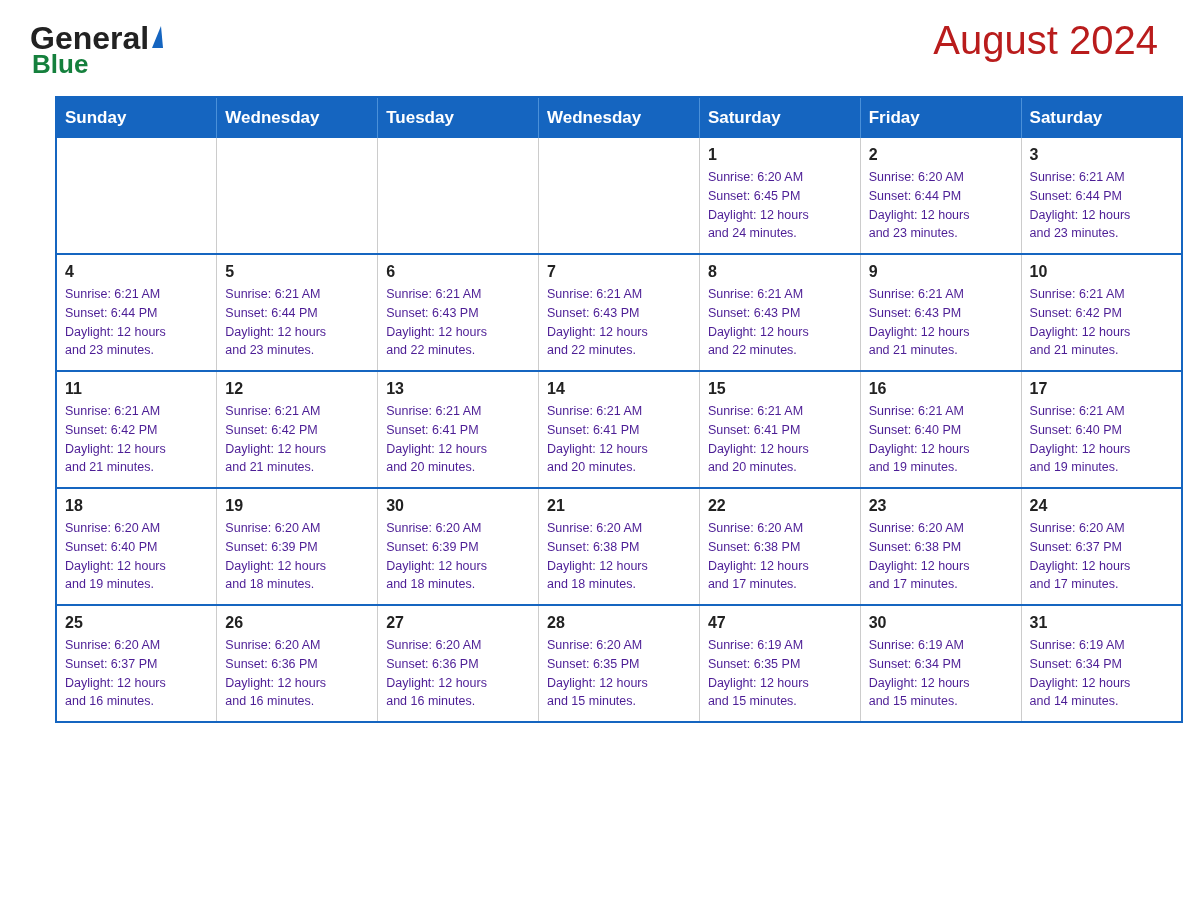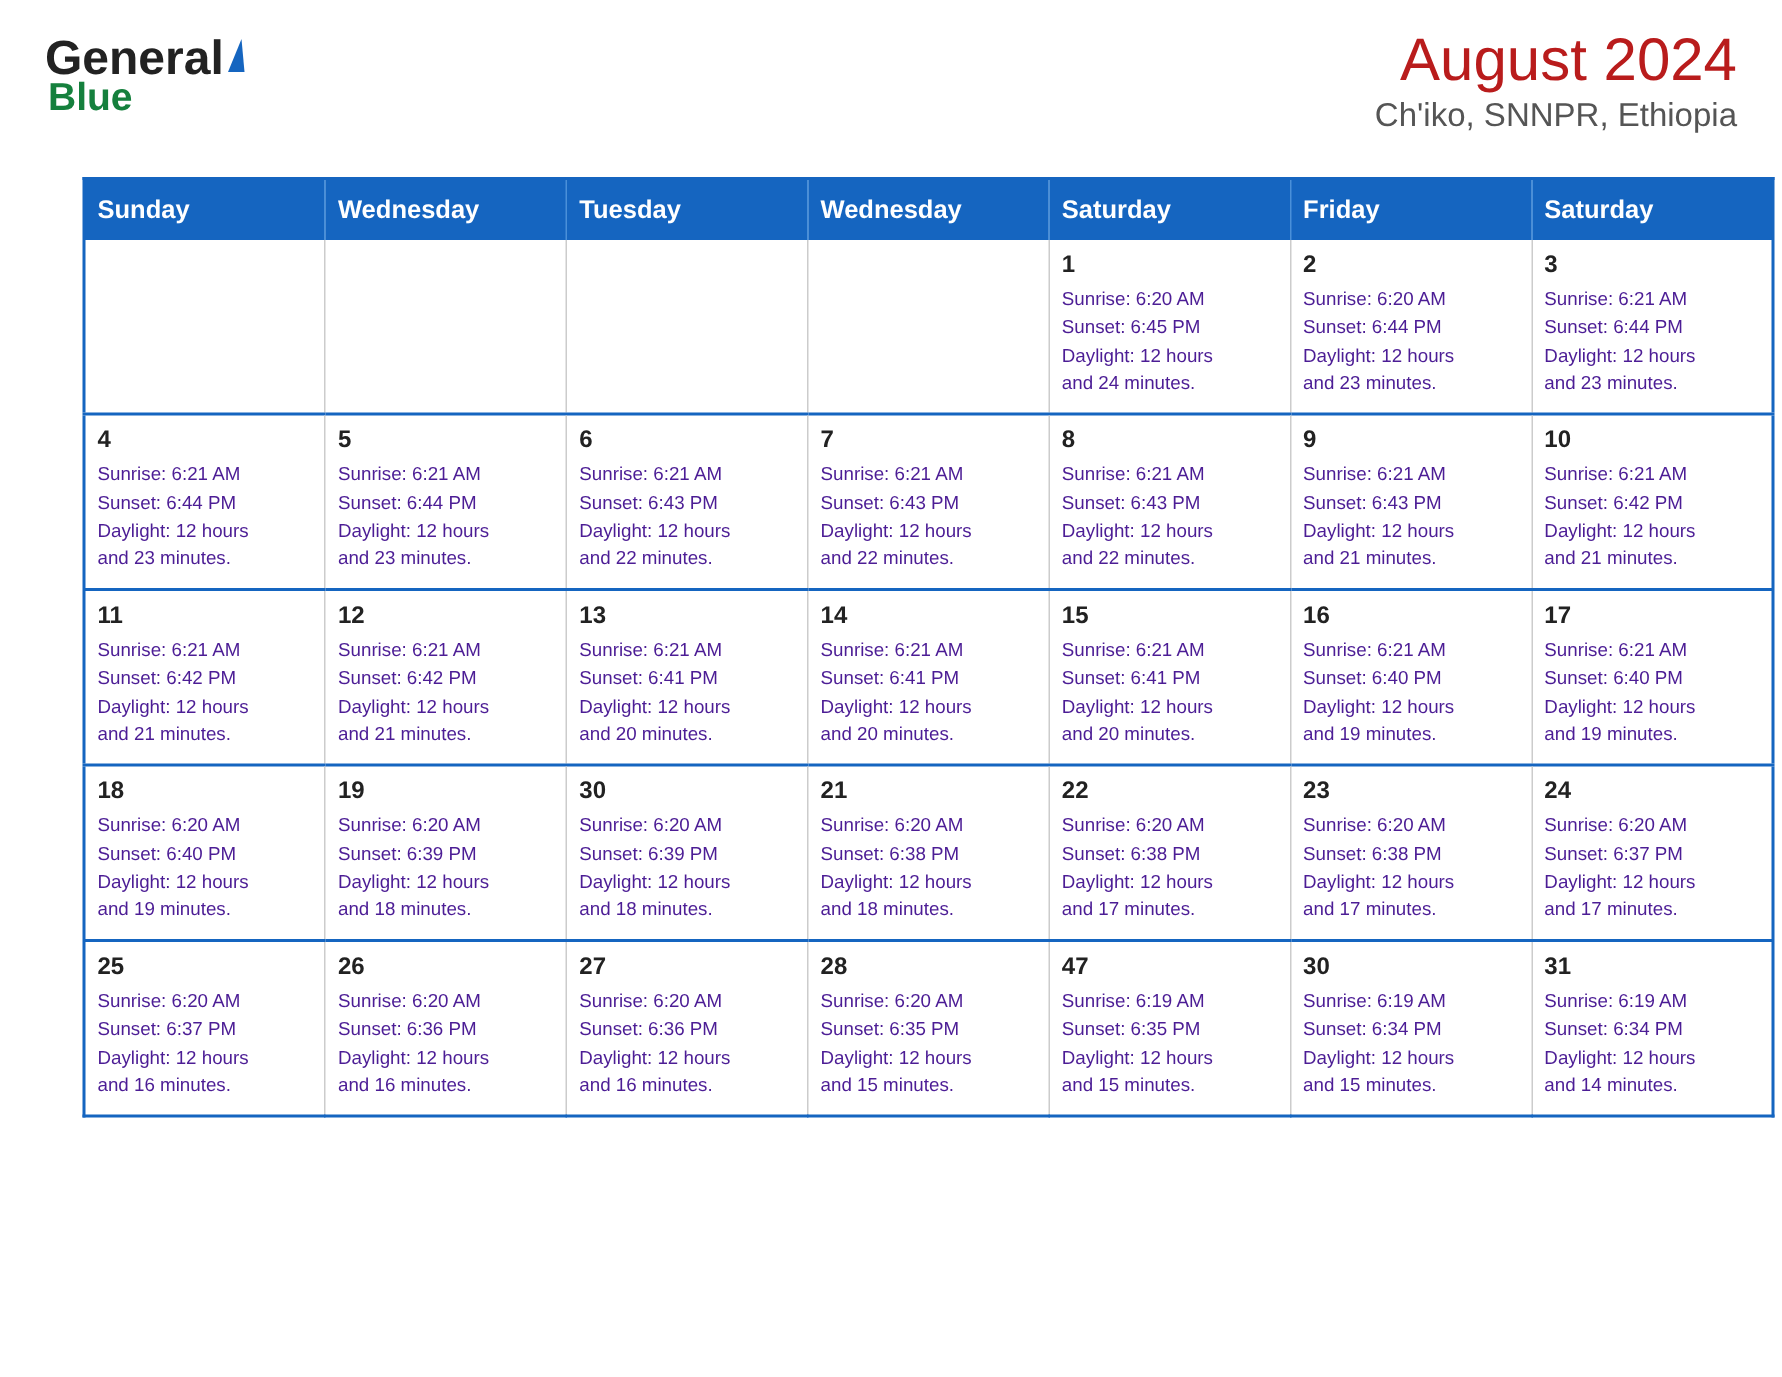--- a/index.html
+++ b/index.html
@@ -6,21 +6,21 @@
     body {
       font-family: Arial, sans-serif;
       background: #fff;
       padding: 20px 30px;
       color: #222;
     }
     .header {
       display: flex;
       justify-content: space-between;
       align-items: flex-start;
-      margin-bottom: 28px;
+      margin-bottom: 16px;
     }
     .logo {
       display: flex;
       flex-direction: column;
       align-items: flex-start;
     }
     .title-block {
       text-align: right;
     }
     .month-title {
@@ -87,21 +87,20 @@
 <div class="header">
   <div class="logo">
     <div class="logo-wrapper">
       <span style="font-size:32px;font-weight:bold;color:#222;">General</span>
       <span style="display:inline-block;width:0;height:0;border-left:9px solid transparent;border-right:2px solid transparent;border-bottom:22px solid #1565c0;margin-left:3px;margin-bottom:4px;"></span>
     </div>
     <div style="font-size:26px;font-weight:bold;color:#15803d;margin-top:-8px;padding-left:2px;">Blue</div>
   </div>
   <div class="title-block">
     <div class="month-title">August 2024</div>
-    <div class="location-title">Ch'iko, SNNPR, Ethiopia</div>
   </div>
 </div>
 
 <table class="calendar">
   <thead>
     <tr>
     <th>Sunday</th>
         <th>Wednesday</th>
         <th>Tuesday</th>
         <th>Wednesday</th>

